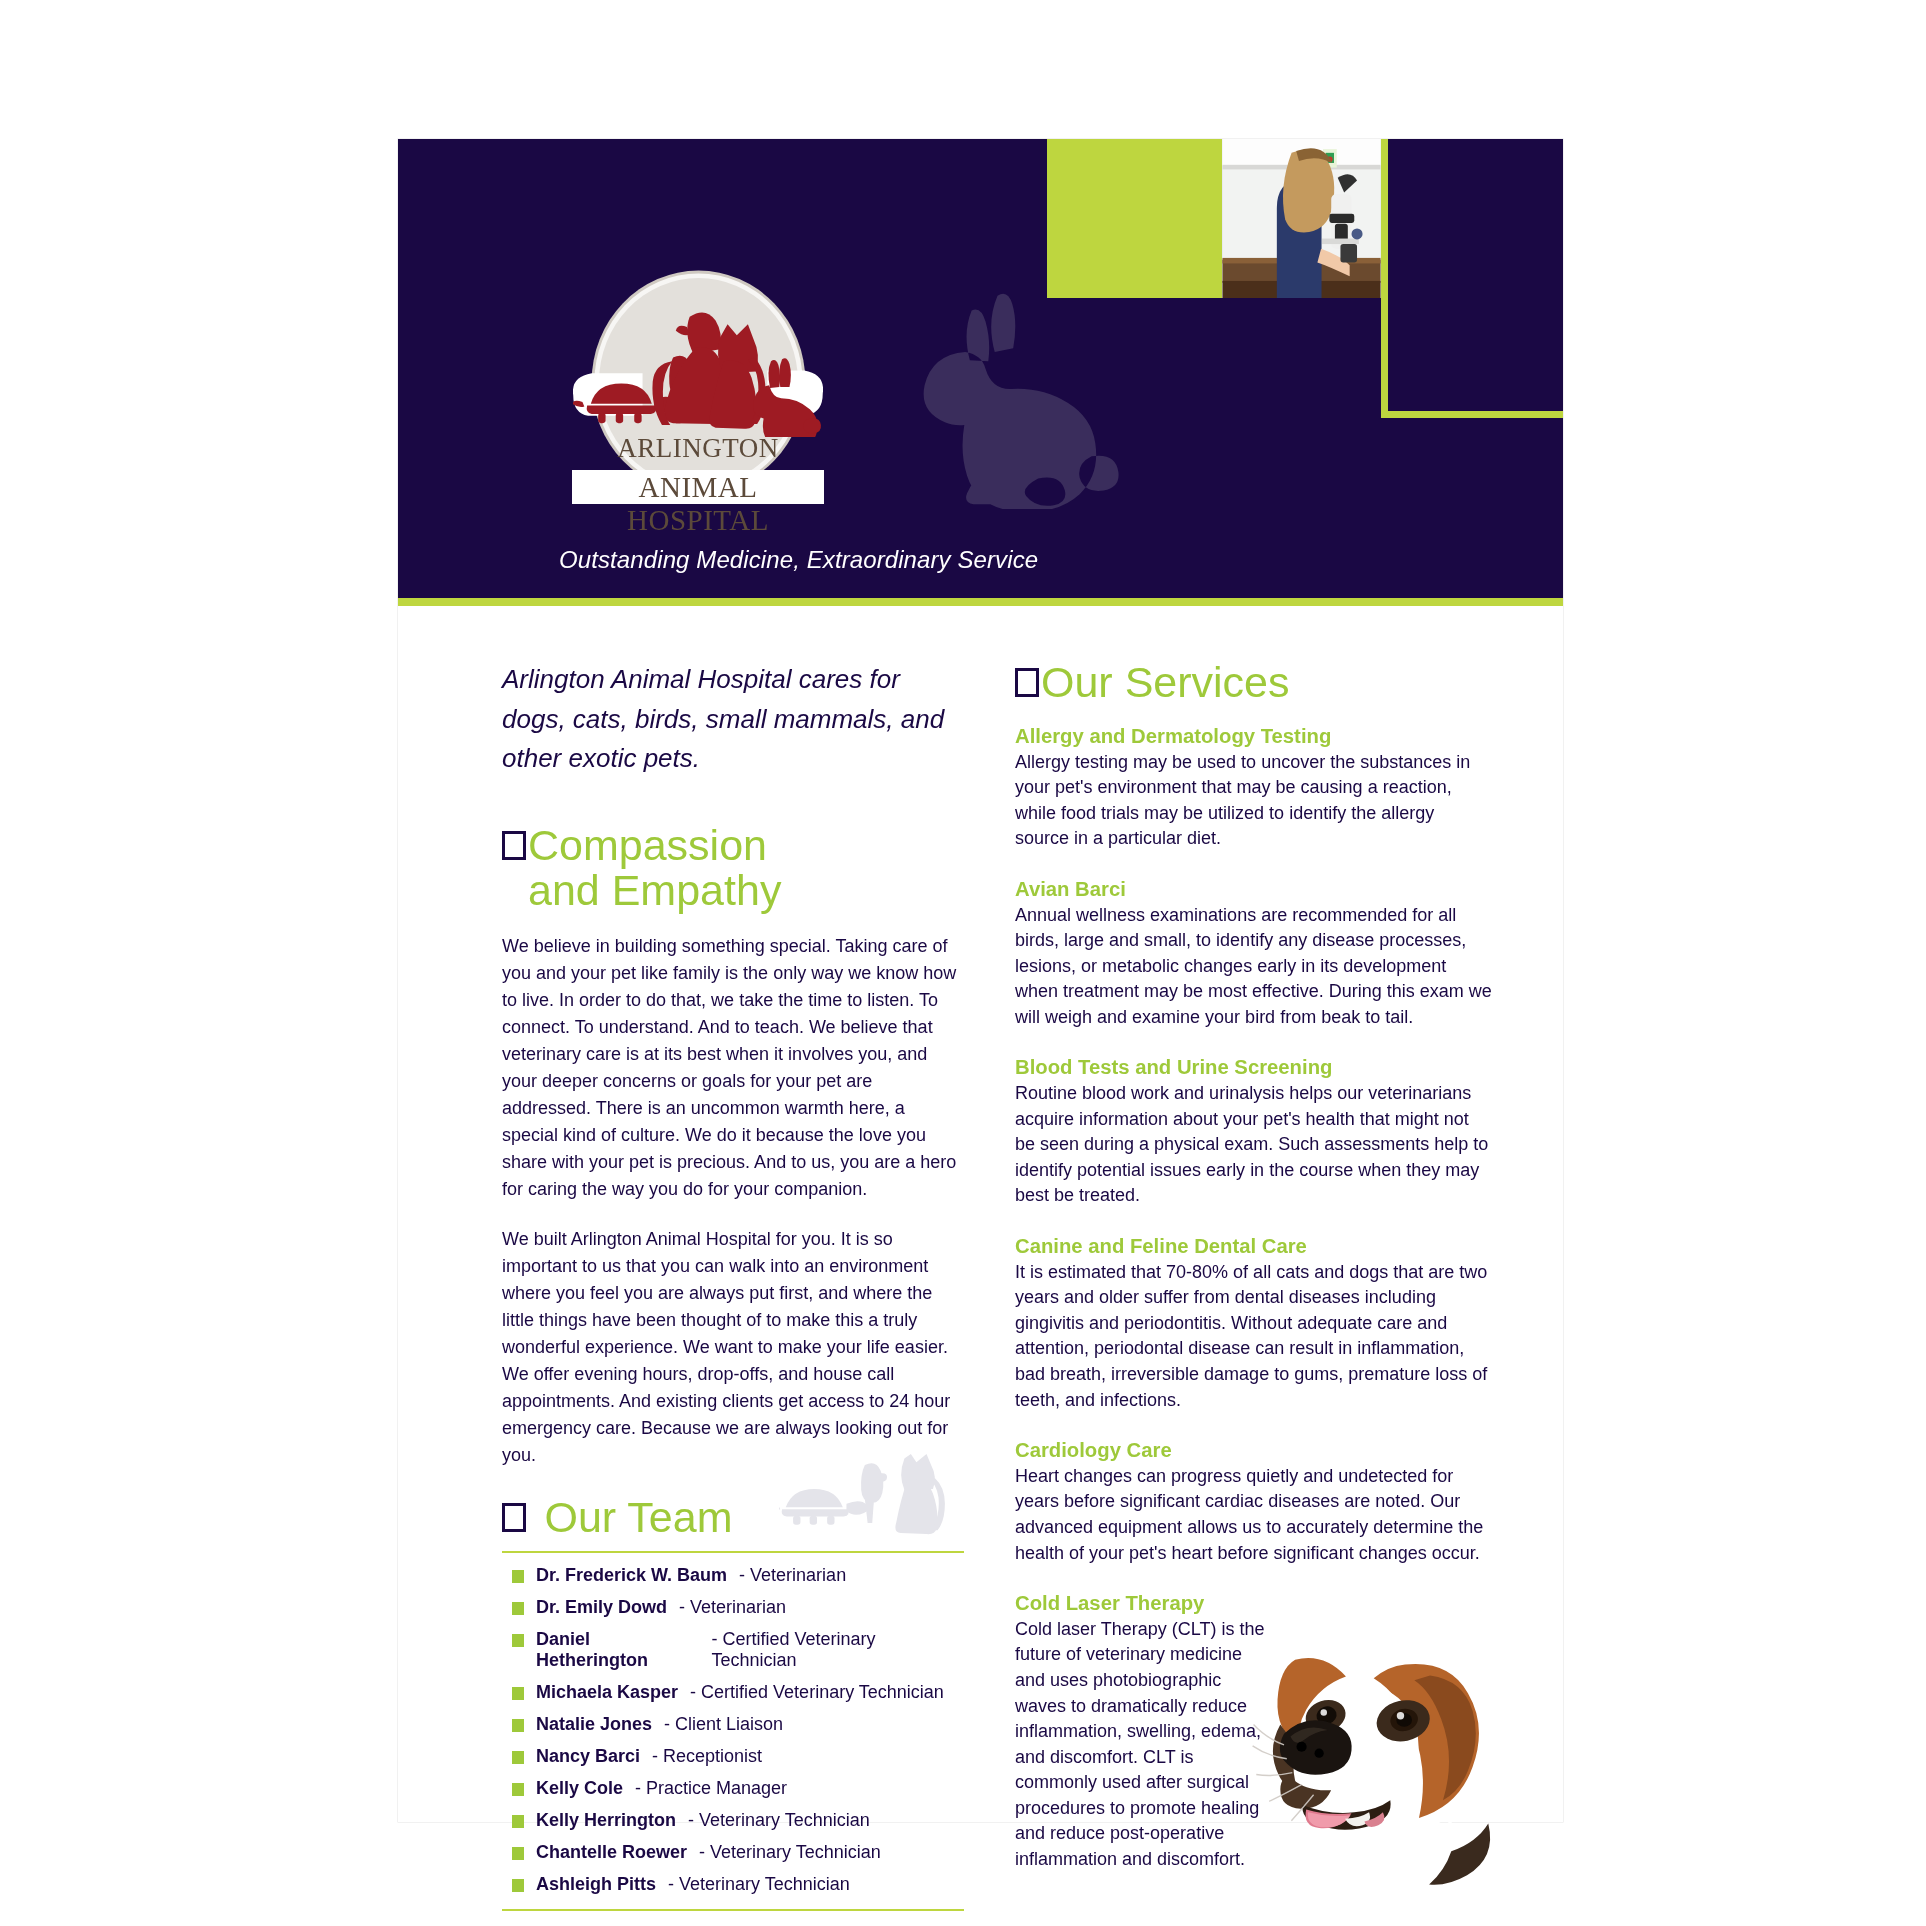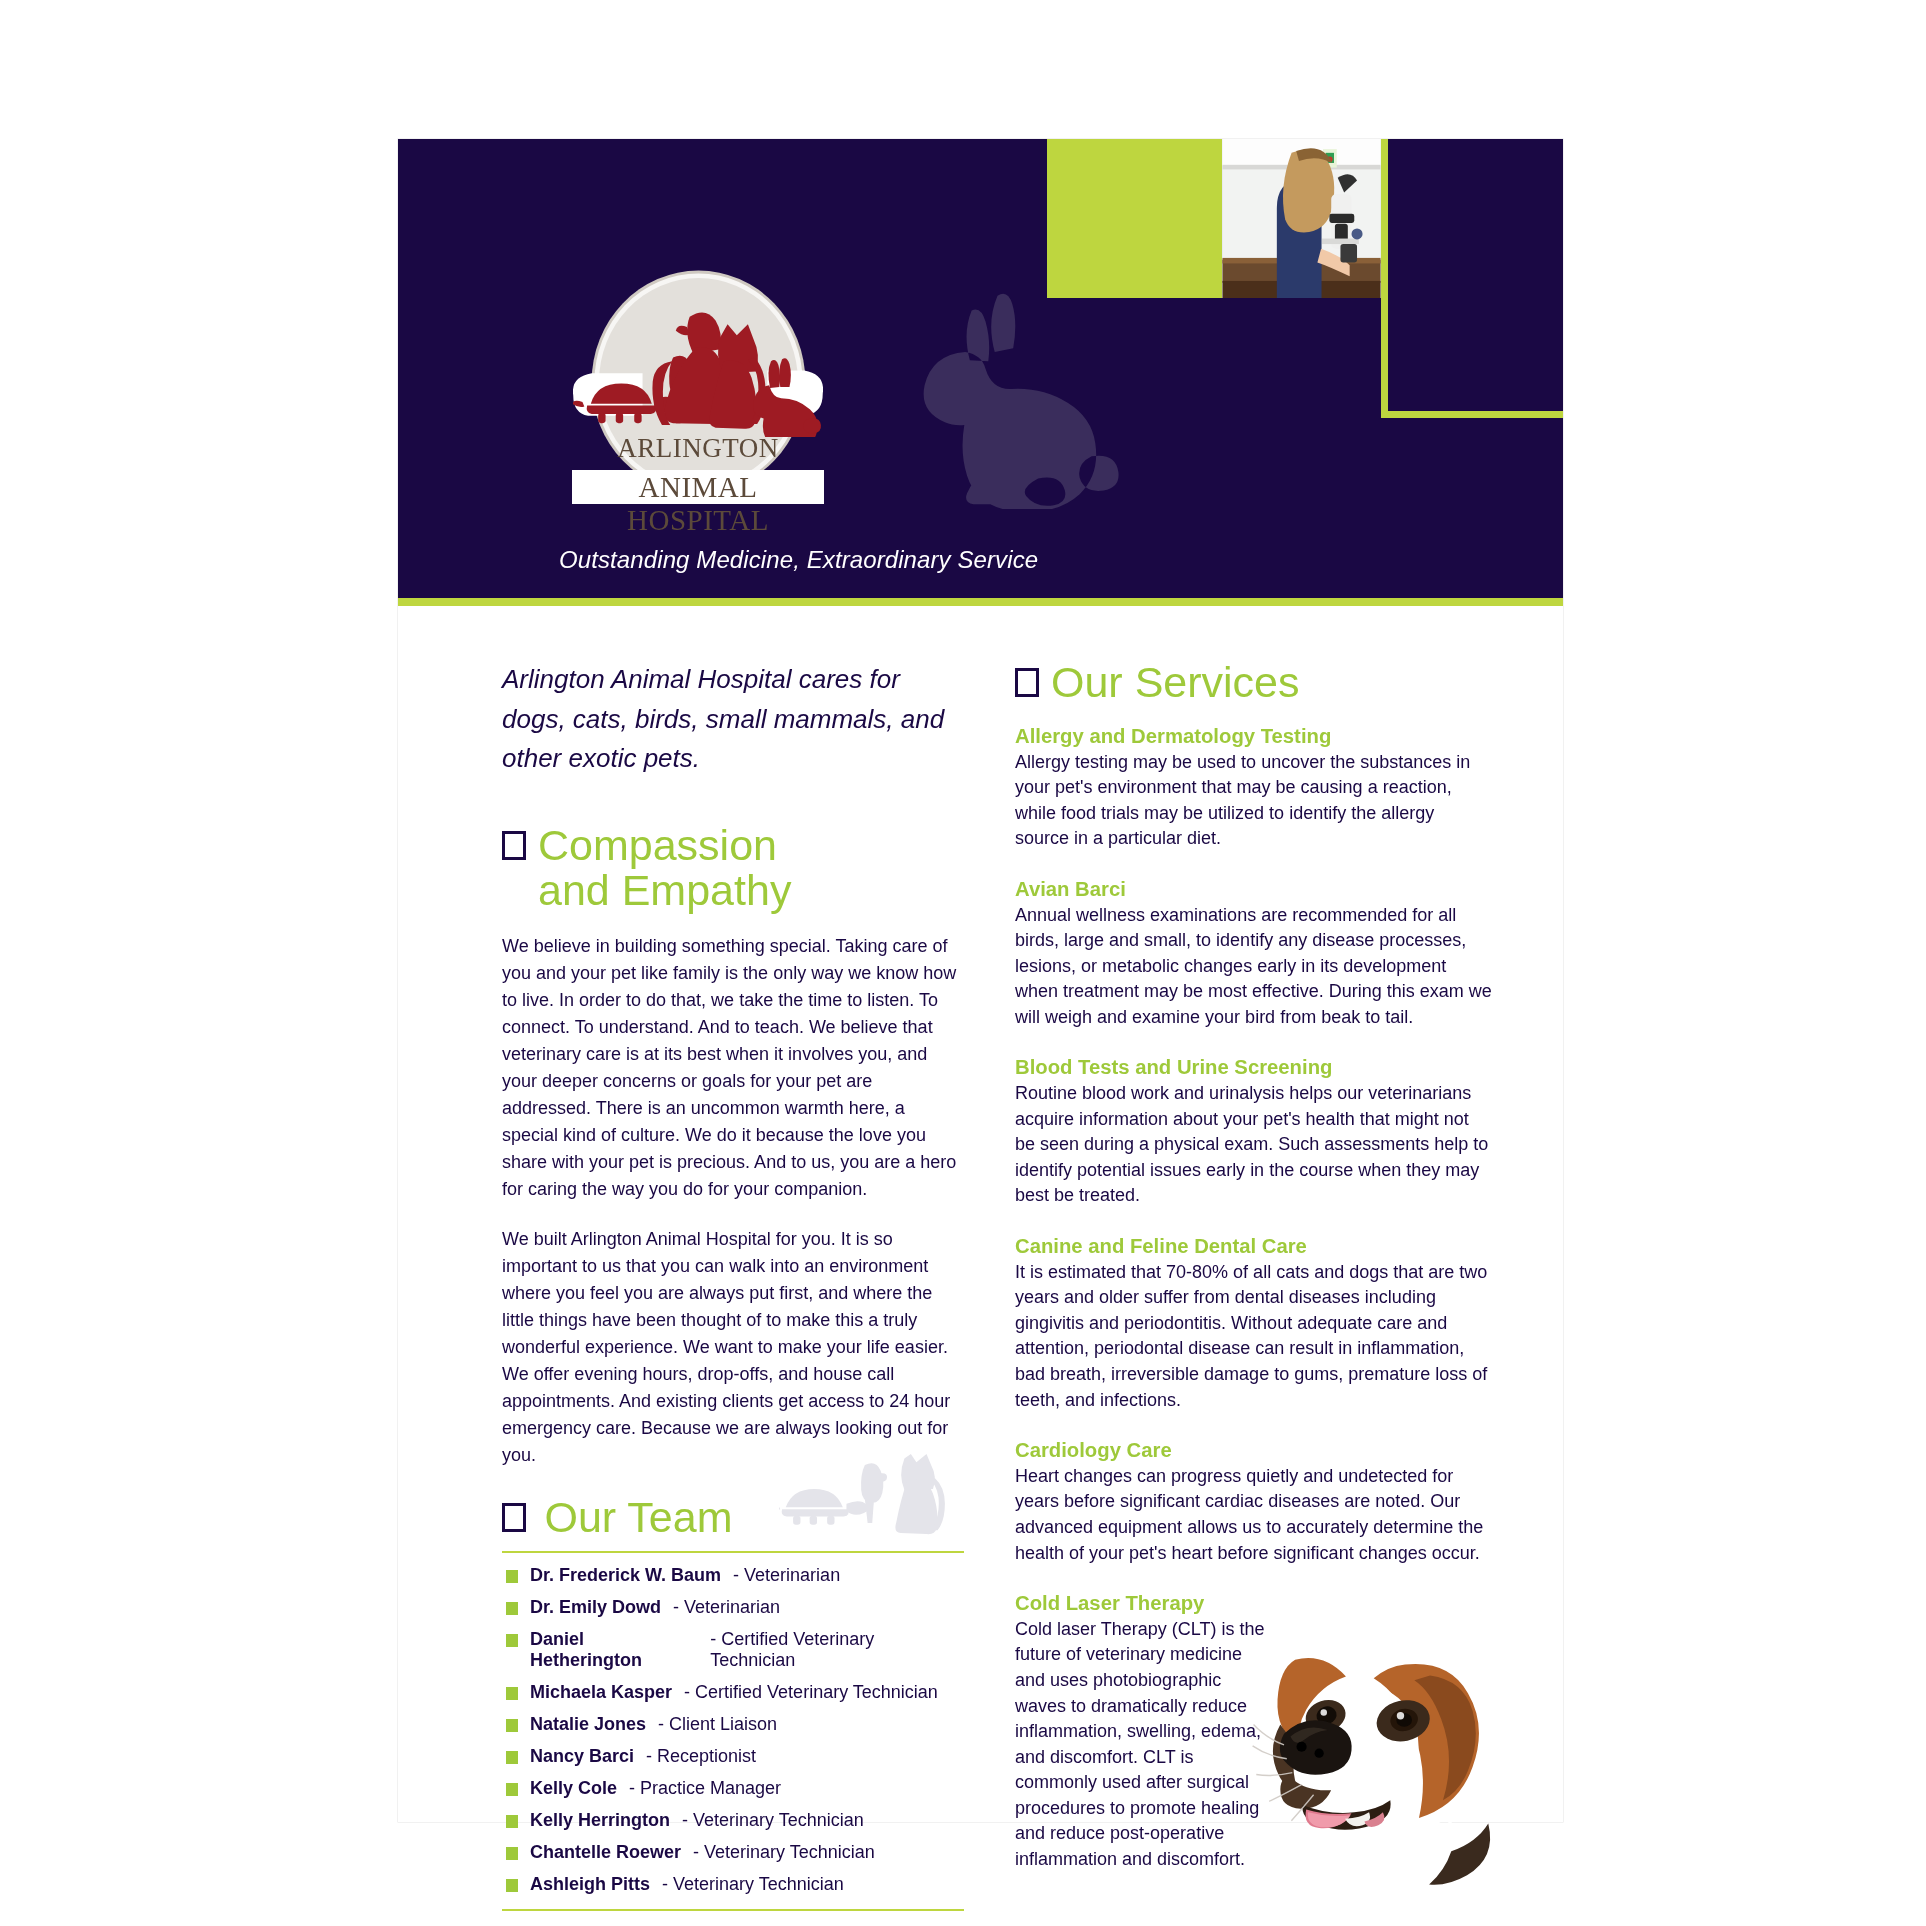--- a/index.html
+++ b/index.html
@@ -31,33 +31,33 @@
 
   .tagline{position:absolute;left:161px;top:407px;color:#ffffff;font-size:24px;font-style:italic;
        letter-spacing:0.1px;}
 
   
   .col-left{position:absolute;left:104px;top:521px;width:462px;}
   .col-right{position:absolute;left:617px;top:521px;width:478px;}
 
   .intro{color:#1a0844;font-size:26px;font-style:italic;line-height:1.52;margin:0 0 44px 0;}
 
-  .sec-head{display:flex;align-items:flex-start;gap:12px;margin:0 0 19.4px 0;}
+  .sec-head{display:flex;align-items:flex-start;gap:2px;margin:0 0 19.4px 0;}
   .sq{width:24px;height:29px;border:3.2px solid #1a0844;box-sizing:border-box;flex:0 0 auto;margin-top:8.3px;}
   .sec-title{color:#9ec93a;font-size:43px;line-height:1.06;}
 
   .body-p{color:#1a0844;font-size:18px;line-height:1.50;margin:0 0 23px 0;}
 
   
   .team-wrap{position:relative;margin-top:26px;}
   .team-head{display:flex;align-items:flex-start;gap:18.5px;}
   .team-wm{position:absolute;right:5.5px;top:-41px;width:180px;height:92px;}
   .rule{height:2.3px;background:#bed63f;margin:10.2px 0 12px 0;}
   .rule-bottom{height:2.3px;background:#bed63f;margin:14px 0 0 0;}
-  .team-list{list-style:none;margin:4px;padding:0;}
+  .team-list{list-style:none;margin:10px;padding:0;}
   .team-item{display:flex;align-items:baseline;gap:12px;margin-bottom:11px;}
   .bullet{width:12px;height:13px;background:#9ec93a;flex:0 0 auto;position:relative;top:1.8px;}
   .t-name{color:#1a0844;font-size:18px;font-weight:bold;}
   .t-role{color:#1a0844;font-size:18px;}
 
   
   .svc{margin-bottom:26px;position:relative;}
   .svc-title{color:#9ec93a;font-size:20.3px;font-weight:bold;margin:0 0 1.8px 0;}
   .svc-body{color:#1a0844;font-size:18px;line-height:1.42;margin:0;}
   .svc-narrow .svc-body{width:259px;}

